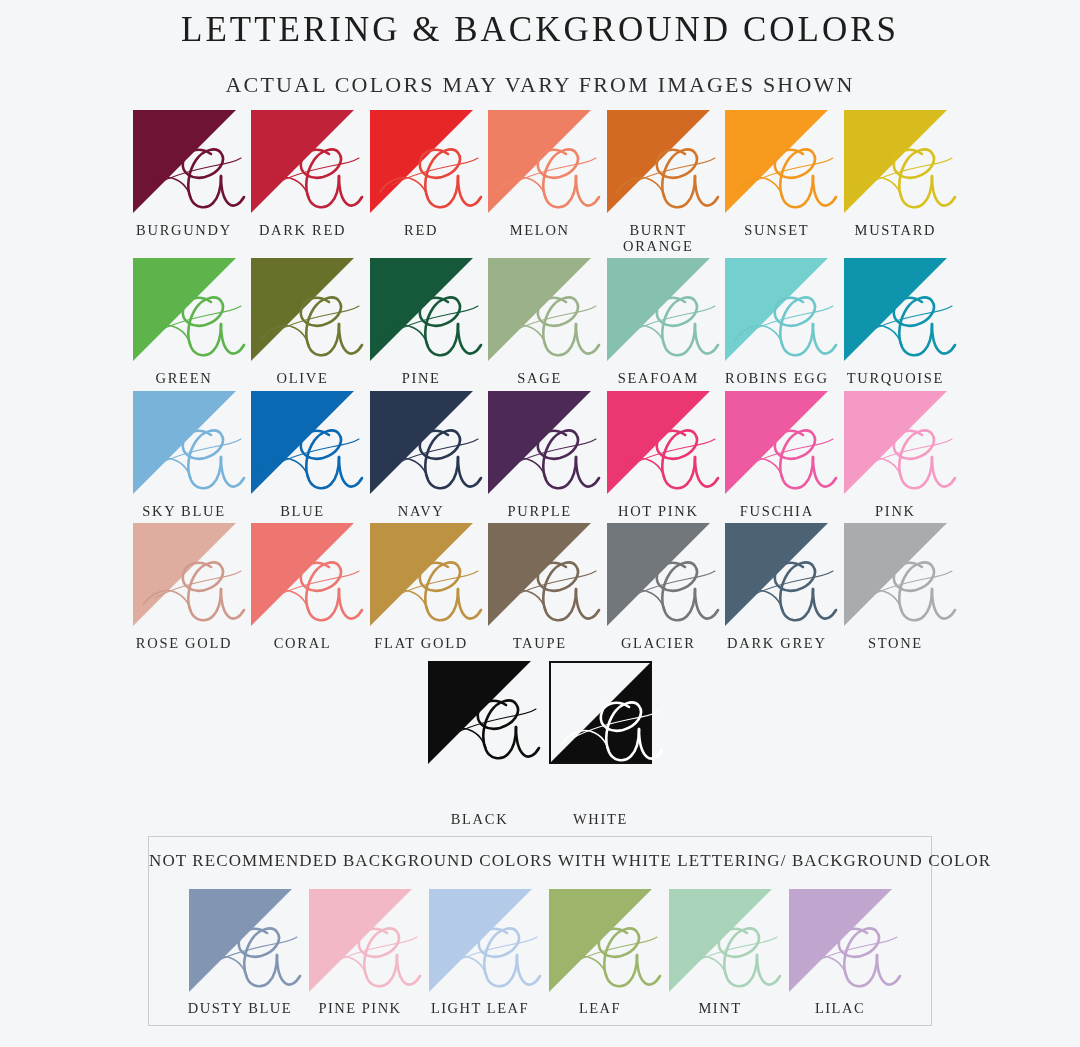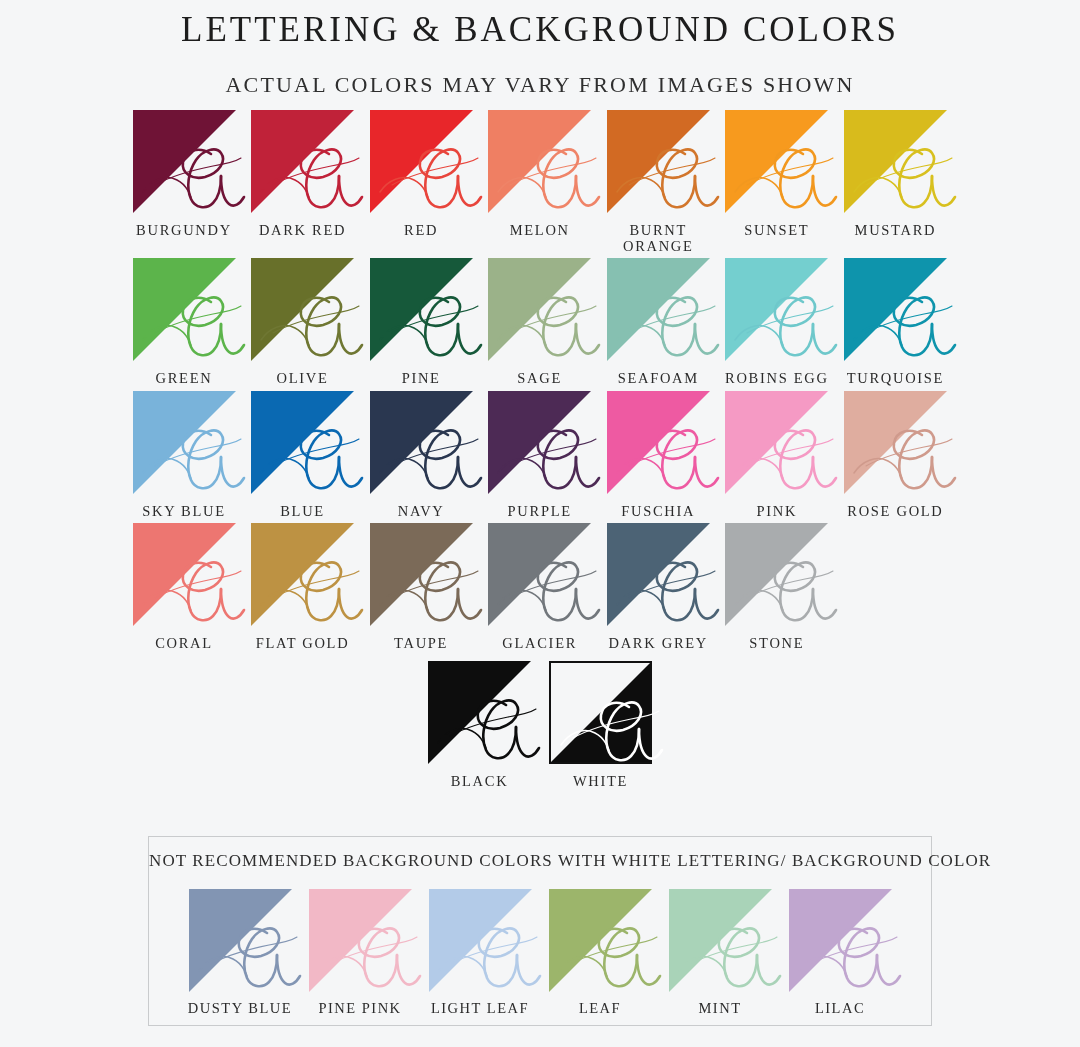--- a/index.html
+++ b/index.html
@@ -54,21 +54,21 @@
     font-size:14.5px;letter-spacing:1.7px;
     color:#2b2b2b;text-align:center;line-height:1.12;
     max-width:112px;
   }
 
   
   .bwrow{
     width:250px;margin:10px auto 0 auto;
     display:flex;justify-content:center;gap:18px;
   }
-  .bwcell{display:flex;flex-direction:column;align-items:center;width:103px;}
+  .bwcell{display:flex;flex-direction:column;align-items:center;width:103px;gap:38px;}
   .bwswatch{position:relative;width:103px;height:103px;}
   .bwswatch.bordered{border:2px solid #111;box-sizing:border-box;}
   .bwlabel{
     margin-top:9px;font-family:"Liberation Serif",serif;
     font-size:14.5px;letter-spacing:1.7px;color:#2b2b2b;
   }
 
   
   .notrec{
     position:absolute;left:148px;top:836px;
@@ -389,20 +389,36 @@
               <path d="M2 56 C10 44 24 38 36 44 C46 49 50 60 50 63" stroke-width="1.5"></path>
               <path d="M14 49 C30 40 52 34 72 30 C84 28 94 26 100 22" stroke-width="1.1"></path>
             </g>
           </svg>
         </div>
         <div class="label">PURPLE</div>
       </div>
       <div class="cell">
         <div class="swatch">
           <svg class="tri" viewBox="0 0 100 100" preserveAspectRatio="none">
+            <polygon points="0,0 100,0 0,100" fill="#eb3671"></polygon>
+          </svg>
+          <svg class="glyph" viewBox="0 0 108 86">
+            <g fill="none" stroke="#eb3671" stroke-linecap="round" stroke-linejoin="round">
+              <path d="M70 18 C58 10 44 14 42 26 C40 38 52 44 64 41 C78 37 86 25 80 17 C75 10 62 14 55 24 C47 36 45 52 50 63 C54 72 65 74 72 67 C78 61 80 50 80 40" stroke-width="2.6"></path>
+              <path d="M80 40 C80 52 82 63 88 68 C93 72 99 68 103 61" stroke-width="2.6"></path>
+              <path d="M2 56 C10 44 24 38 36 44 C46 49 50 60 50 63" stroke-width="1.5"></path>
+              <path d="M14 49 C30 40 52 34 72 30 C84 28 94 26 100 22" stroke-width="1.1"></path>
+            </g>
+          </svg>
+        </div>
+        <div class="label">HOT PINK</div>
+      </div>
+      <div class="cell">
+        <div class="swatch">
+          <svg class="tri" viewBox="0 0 100 100" preserveAspectRatio="none">
             <polygon points="0,0 100,0 0,100" fill="#ee5aa2"></polygon>
           </svg>
           <svg class="glyph" viewBox="0 0 108 86">
             <g fill="none" stroke="#ee5aa2" stroke-linecap="round" stroke-linejoin="round">
               <path d="M70 18 C58 10 44 14 42 26 C40 38 52 44 64 41 C78 37 86 25 80 17 C75 10 62 14 55 24 C47 36 45 52 50 63 C54 72 65 74 72 67 C78 61 80 50 80 40" stroke-width="2.6"></path>
               <path d="M80 40 C80 52 82 63 88 68 C93 72 99 68 103 61" stroke-width="2.6"></path>
               <path d="M2 56 C10 44 24 38 36 44 C46 49 50 60 50 63" stroke-width="1.5"></path>
               <path d="M14 49 C30 40 52 34 72 30 C84 28 94 26 100 22" stroke-width="1.1"></path>
             </g>
           </svg>

